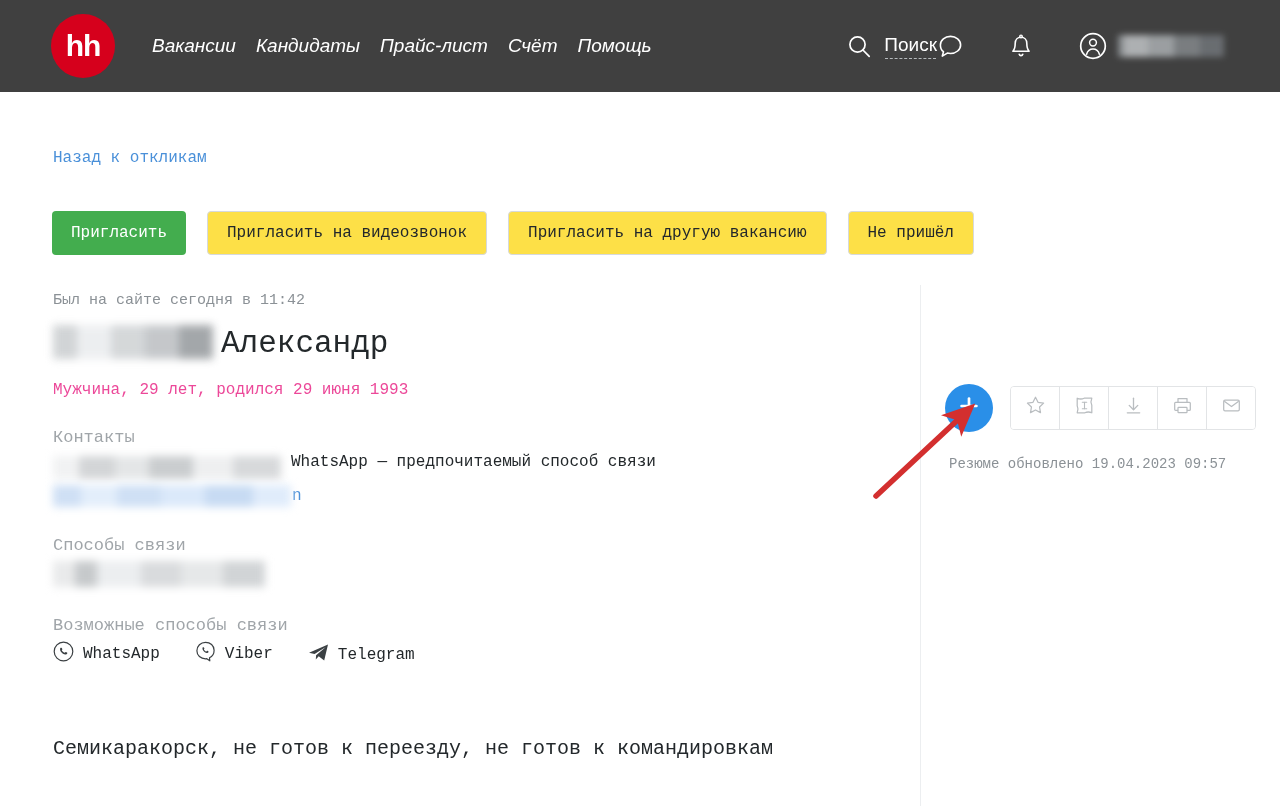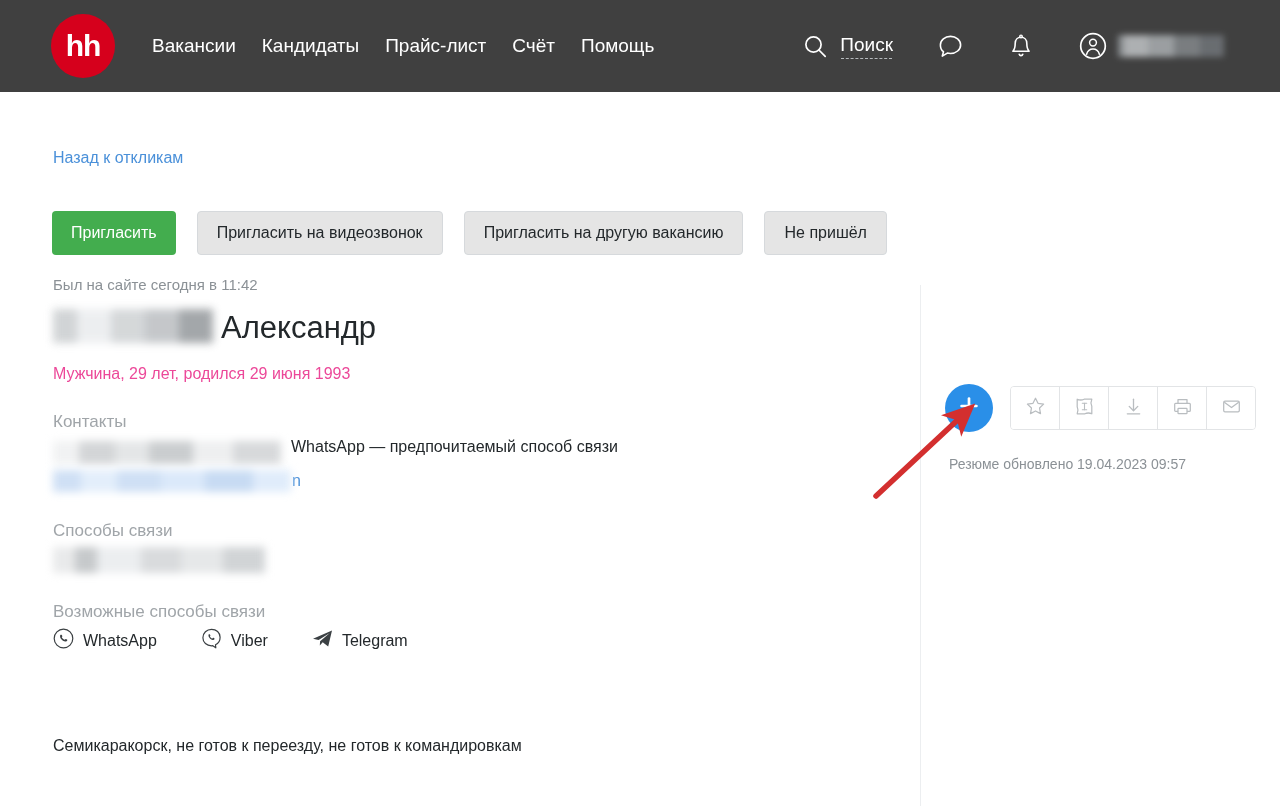--- a/index.html
+++ b/index.html
@@ -37,21 +37,22 @@
     color: #ffffff;
     font-size: 30px;
     font-weight: bold;
     letter-spacing: -1px;
     line-height: 1;
   }
   .nav {
     display: flex;
     align-items: center;
     margin-left: 37px;
-    gap: 26px;
+    gap: 20px;
+    font-style: italic;
   }
   .nav-item {
     color: #ffffff;
     font-size: 19px;
     white-space: nowrap;
     cursor: pointer;
   }
   .header-right {
     position: absolute;
     right: 56px;
@@ -59,21 +60,20 @@
     height: 92px;
     display: flex;
     align-items: center;
     gap: 0;
   }
   .search-group {
     display: flex;
     align-items: flex-start;
     gap: 12px;
     cursor: pointer;
-    margin-right: 44px;
   }
   .search-label {
     color: #ffffff;
     font-size: 19px;
     position: relative;
     padding-bottom: 3px;
   }
   .search-label::after {
     content: "";
     position: absolute;
@@ -109,20 +109,21 @@
     border-radius: 1px;
   }
 
   
   .content {
     position: absolute;
     top: 92px; left: 0;
     width: 1039px;
     height: 714px;
     background: #ffffff;
+    font-family: Liberation Mono, monospace;
   }
   .back-link {
     position: absolute;
     left: 53px;
     top: 57px;
     color: #4a90d9;
     font-size: 16px;
     cursor: pointer;
   }
 
@@ -146,30 +147,30 @@
     cursor: pointer;
     white-space: nowrap;
     box-sizing: border-box;
   }
   .btn-primary {
     background: #43ad4e;
     color: #ffffff;
     border: none;
   }
   .btn-secondary {
-    background: #e5e5e5;
+    background: #fde047;
     color: #23282b;
     border: 1px solid #d6d9dc;
   }
 
   
   .cand {
     position: absolute;
     left: 53px;
-    top: 184px;
+    top: 200px;
     width: 840px;
   }
   .seen {
     color: #8b9196;
     font-size: 15px;
     margin: 0 0 6px 0;
   }
   .name-row {
     display: flex;
     align-items: flex-end;
@@ -265,40 +266,40 @@
         #eceef0 44px, #eceef0 88px,
         #d9dbdd 88px, #d9dbdd 128px,
         #e6e8e9 128px, #e6e8e9 170px,
         #d1d4d6 170px, #d1d4d6 212px);
     filter: blur(4.5px);
     margin-top: 4px;
   }
 
   .messengers {
     display: flex;
-    align-items: center;
-    gap: 16px;
+    align-items: flex-end;
+    gap: 7px;
   }
   .msg-item {
     display: flex;
     align-items: center;
     gap: 9px;
     margin-right: 28px;
     cursor: pointer;
   }
   .msg-label {
     font-size: 16px;
     color: #23282b;
   }
 
   .location {
     position: absolute;
     left: 53px;
     top: 645px;
-    font-size: 16px;
+    font-size: 20px;
     color: #23282b;
   }
 
   
   .divider-v {
     position: absolute;
     left: 920px;
     top: 193px;
     width: 1px;
     height: 521px;

